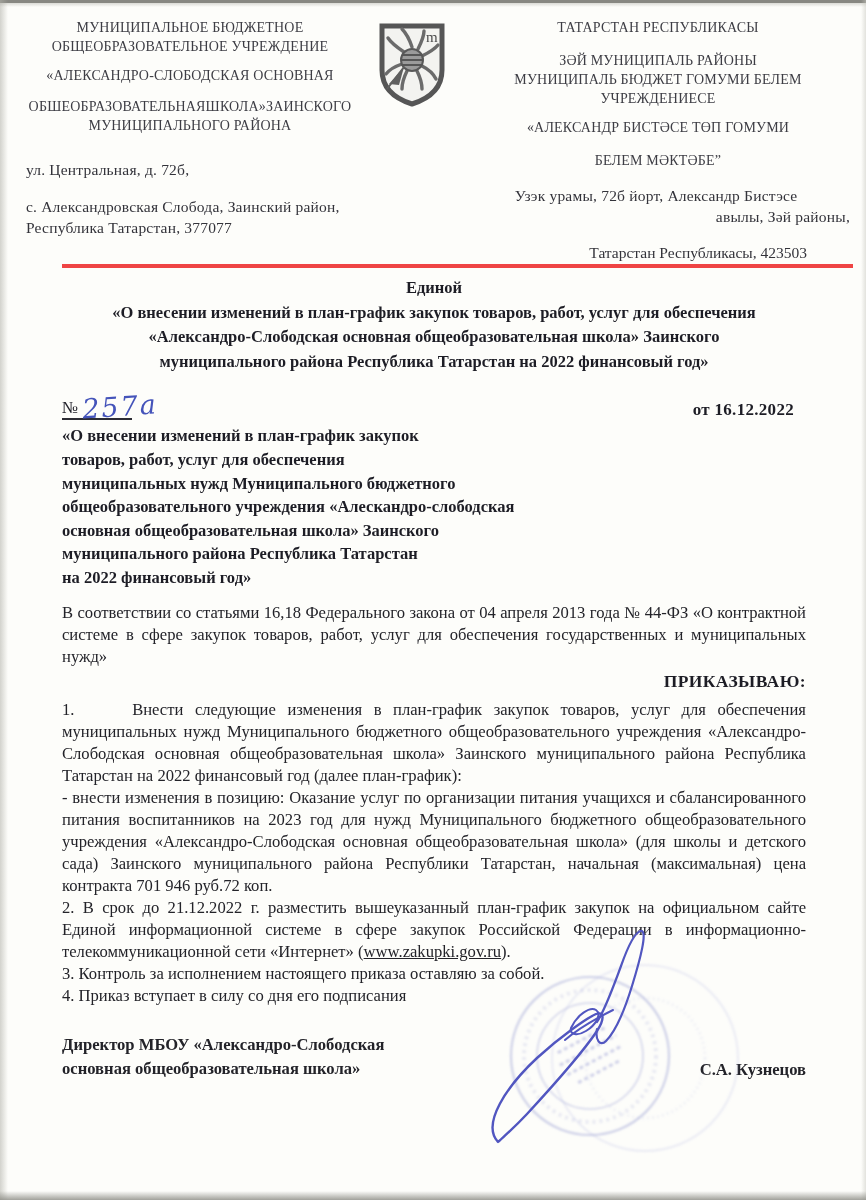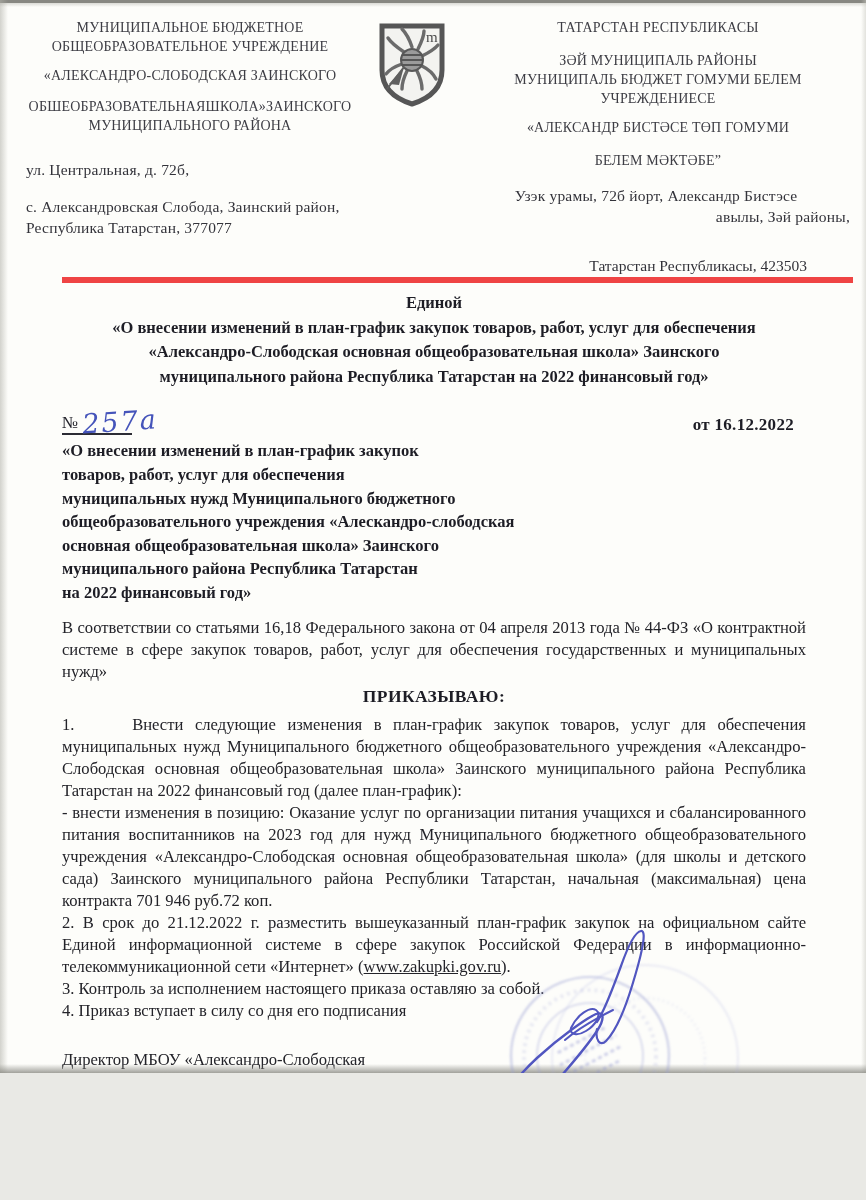--- a/index.html
+++ b/index.html
@@ -1,78 +1,78 @@
 <!DOCTYPE html>
 <html><head>
 <meta charset="utf-8">
 <style>
   html,body{margin:0;padding:0;background:#e9e9e5;}
   .page{
-    position:relative;width:866px;height:1073px;margin:0 auto;
+    position:relative;width:866px;height:1200px;margin:0 auto;
     background:#fdfdfa;overflow:hidden;
     font-family:"Liberation Serif","DejaVu Serif",serif;
     color:#26262c;
   }
   
   .edge-top{position:absolute;top:0;left:0;right:0;height:3px;background:#73736c;opacity:.85;}
   .edge-top2{position:absolute;top:3px;left:0;right:0;height:4px;background:linear-gradient(#b9b9b1,rgba(255,255,255,0));opacity:.5;}
   .edge-left{position:absolute;top:0;left:0;bottom:0;width:8px;background:linear-gradient(90deg,#b0b0a8,rgba(255,255,255,0));opacity:.55;}
   .edge-right{position:absolute;top:0;right:0;bottom:0;width:5px;background:linear-gradient(270deg,#c7c7c0,rgba(255,255,255,0));opacity:.5;}
   .edge-bottom{position:absolute;left:0;right:0;bottom:0;height:9px;background:linear-gradient(0deg,#8a8a83,rgba(255,255,255,0));opacity:.8;}
 
   .header{display:flex;padding:18px 12px 0 14px;color:#3d3d44;}
   .hcol{font-size:14px;line-height:19px;text-align:center;letter-spacing:.2px;}
   .hcol.left{width:352px;}
   .hcol.right{flex:1;padding-left:4px;}
   .emblem-box{width:92px;display:flex;justify-content:center;align-items:flex-start;padding-top:2px;}.gap10{height:10px;}.gap12{height:12px;}.gap14{height:14px;}.gap16{height:16px;}
   .addr{font-size:15.5px;line-height:21px;text-align:left;padding-left:12px;margin-top:24px;color:#33333a;}
   .addr-r{font-size:15.5px;line-height:21px;text-align:right;padding-right:4px;margin-top:15px;color:#33333a;}
   .addr-r .c{text-align:center;}
   .header-rule{
-    margin:17px 13px 0 62px;border-bottom:6px solid #ef4444;
+    margin:4px 13px 0 62px;border-bottom:4px solid #ef4444;
     text-align:right;font-size:15.5px;line-height:22px;color:#33333a;padding-right:46px;
   }
   .content{padding:0 60px 0 62px;}
   .title-block{margin-top:8px;text-align:center;font-weight:bold;font-size:16.5px;line-height:24.6px;color:#1d1d25;}
   .title-block div{white-space:nowrap;}
   .num-row{margin-top:12px;display:flex;justify-content:space-between;align-items:flex-end;height:34px;}
   .num-underline{display:inline-block;width:70px;border-bottom:2px solid #2c2c34;white-space:nowrap;font-size:17px;color:#24242c;}
   .handwritten{
     display:inline-block;font-family:"DejaVu Serif",serif;font-style:italic;
     font-size:27px;color:#4554ba;letter-spacing:2px;transform:rotate(-4deg) translateY(3px);
     line-height:20px;
   }
   .order-date{font-weight:bold;font-size:17px;color:#1d1d25;margin-right:12px;letter-spacing:.3px;}
   .subject-block{margin-top:4px;font-weight:bold;font-size:16.5px;line-height:23.6px;color:#1d1d25;}
   .subject-block div{white-space:nowrap;}
   .para{margin:12px 0 0 0;font-size:16.6px;line-height:22px;text-align:justify;color:#232329;}
-  .order-word{margin:3px 0 7px 0;text-align:center;font-weight:bold;font-size:17.5px;color:#1d1d25;letter-spacing:.4px;}
+  .order-word{margin:3px 0 7px 0;text-align:right;font-weight:bold;font-size:17.5px;color:#1d1d25;letter-spacing:.4px;}
   .items p{margin:0;font-size:16.6px;line-height:22px;text-align:justify;color:#232329;}
   .link{text-decoration:underline;}
-  .sig-row{margin-top:26px;display:flex;justify-content:space-between;align-items:flex-end;}
+  .sig-row{margin-top:26px;display:flex;justify-content:space-between;align-items:flex-end;font-weight:bold;}
   .sig-left{font-size:16.6px;line-height:24px;color:#232329;}
   .sig-name{font-size:16.6px;color:#232329;padding-bottom:1px;}
   .stampsig{position:absolute;left:455px;top:918px;width:300px;height:275px;pointer-events:none;}
 </style>
 </head>
 <body>
 
 <div class="page">
   <div class="edge-top"></div>
   <div class="edge-top2"></div>
   <div class="edge-left"></div>
   <div class="edge-right"></div>
   <div class="edge-bottom"></div>
 
   <div class="header">
     <div class="hcol left">
       <div>МУНИЦИПАЛЬНОЕ БЮДЖЕТНОЕ</div>
       <div>ОБЩЕОБРАЗОВАТЕЛЬНОЕ УЧРЕЖДЕНИЕ</div>
       <div class="gap10"></div>
-      <div>«АЛЕКСАНДРО-СЛОБОДСКАЯ ЗАИНСКОГО</div>
+      <div>«АЛЕКСАНДРО-СЛОБОДСКАЯ ОСНОВНАЯ</div>
       <div class="gap12"></div>
       <div>ОБШЕОБРАЗОВАТЕЛЬНАЯШКОЛА»ЗАИНСКОГО</div>
       <div>МУНИЦИПАЛЬНОГО РАЙОНА</div>
       <div class="addr">
         <div>ул. Центральная, д. 72б,</div>
         <div class="gap16"></div>
         <div>с. Александровская Слобода,  Заинский район,</div>
         <div>Республика Татарстан, 377077</div>
       </div>
     </div>

